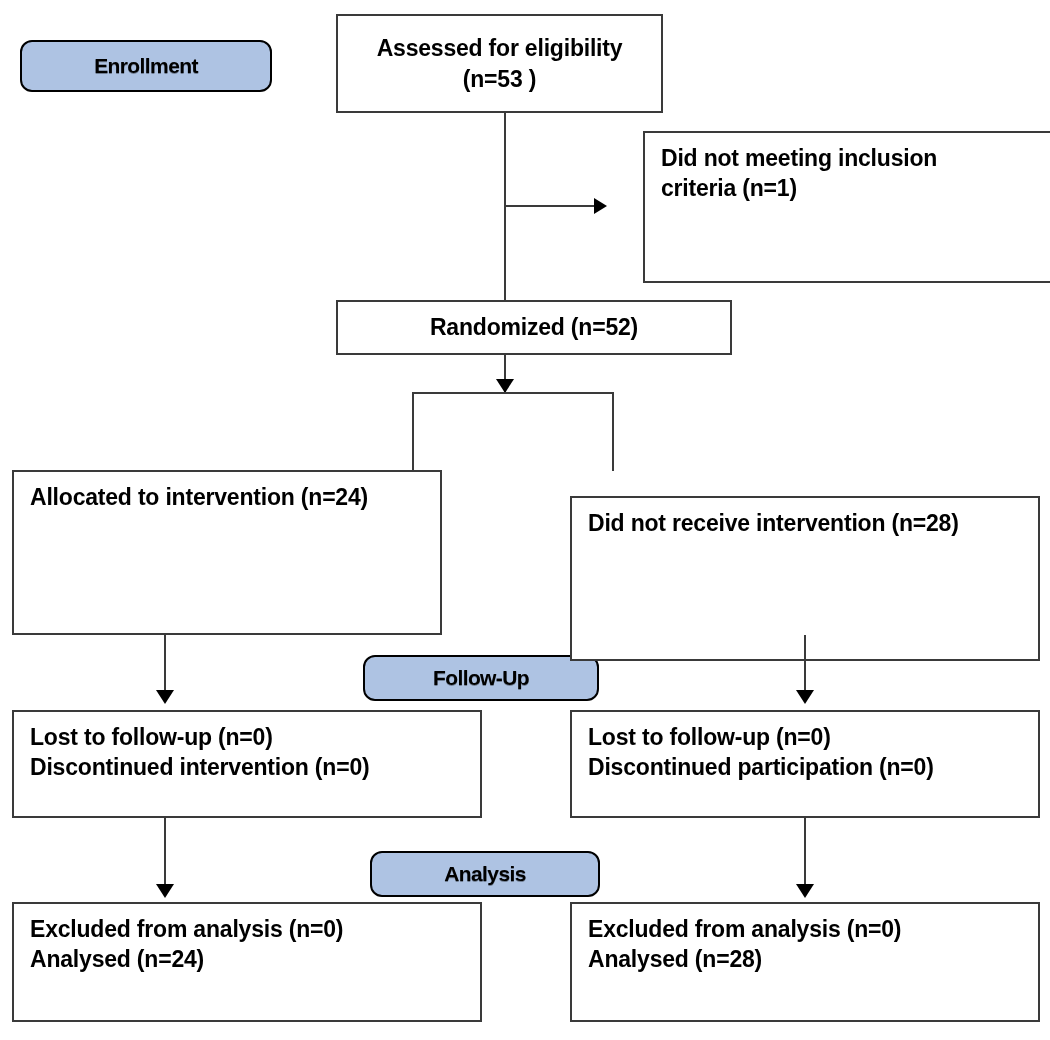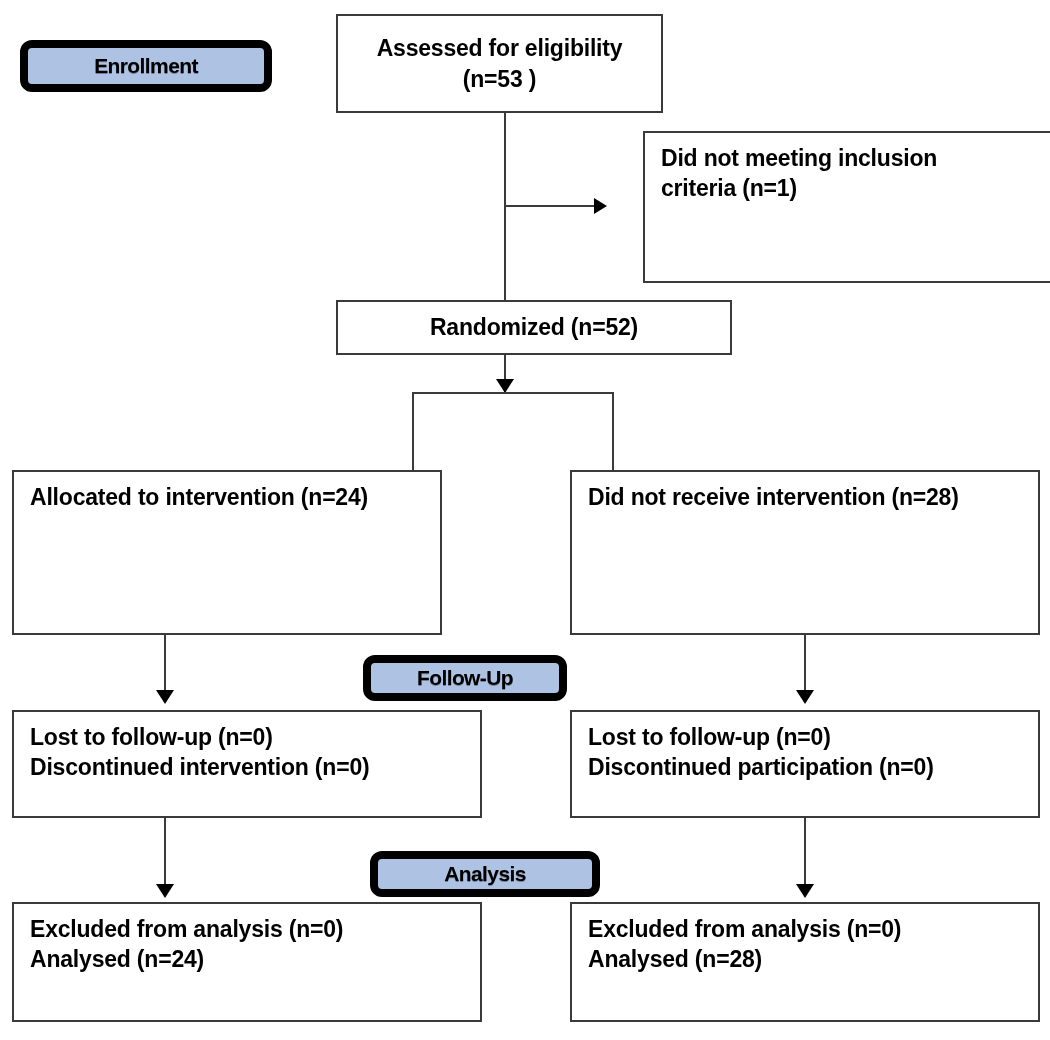--- a/index.html
+++ b/index.html
@@ -38,21 +38,21 @@
   }
   .box.vcenter {
     display: flex;
     flex-direction: column;
     justify-content: center;
   }
   .stage-badge {
     position: absolute;
     box-sizing: border-box;
     background: #aec3e3;
-    border: 8px solid #000000;
+    border: 2px solid #000000;
     border-radius: 12px;
     display: flex;
     align-items: center;
     justify-content: center;
     font-family: "Liberation Sans", sans-serif;
     font-weight: bold;
     font-size: 21px;
     color: #000000;
     letter-spacing: -0.6px;
     text-shadow: 0 1px 0 rgba(0,0,0,0.35);
@@ -80,35 +80,35 @@
     border-left: 13px solid #000000;
   }
 </style>
 </head>
 <body>
 
 <div id="diagram">
 
   <div class="stage-badge" style="left:20px; top:40px; width:252px; height:52px;">Enrollment</div>
 
-  <div class="stage-badge" style="left:363px; top:655px; width:204px; height:46px;text-align:right;">Follow-Up</div>
+  <div class="stage-badge" style="left:363px; top:655px; width:236px; height:46px;text-align:right;">Follow-Up</div>
 
   <div class="stage-badge" style="left:370px; top:851px; width:230px; height:46px;">Analysis</div>
 
   <div class="box center vcenter" style="left:336px; top:14px; width:327px; height:99px;">Assessed for eligibility
 (n=53 )</div>
 
   <div class="box" style="left:607px; top:131px; width:433px; height:152px;margin-left:36px;">Did not meeting inclusion
 criteria (n=1)</div>
 
   <div class="box center vcenter" style="left:336px; top:300px; width:396px; height:55px;">Randomized (n=52)</div>
 
   <div class="box" style="left:12px; top:470px; width:430px; height:165px;">Allocated to intervention (n=24)</div>
 
-  <div class="box" style="left:570px; top:470px; width:470px; height:165px;">Did not receive intervention (n=28)</div>
+  <div class="box" style="left:570px; top:496px; width:470px; height:165px;">Did not receive intervention (n=28)</div>
 
   <div class="box" style="left:12px; top:710px; width:470px; height:108px;">Lost to follow-up (n=0)
 Discontinued intervention (n=0)</div>
 
   <div class="box" style="left:570px; top:710px; width:470px; height:108px;">Lost to follow-up (n=0)
 Discontinued participation (n=0)</div>
 
   <div class="box" style="left:12px; top:902px; width:470px; height:120px;">Excluded from analysis (n=0)
  Analysed (n=24)</div>
 

